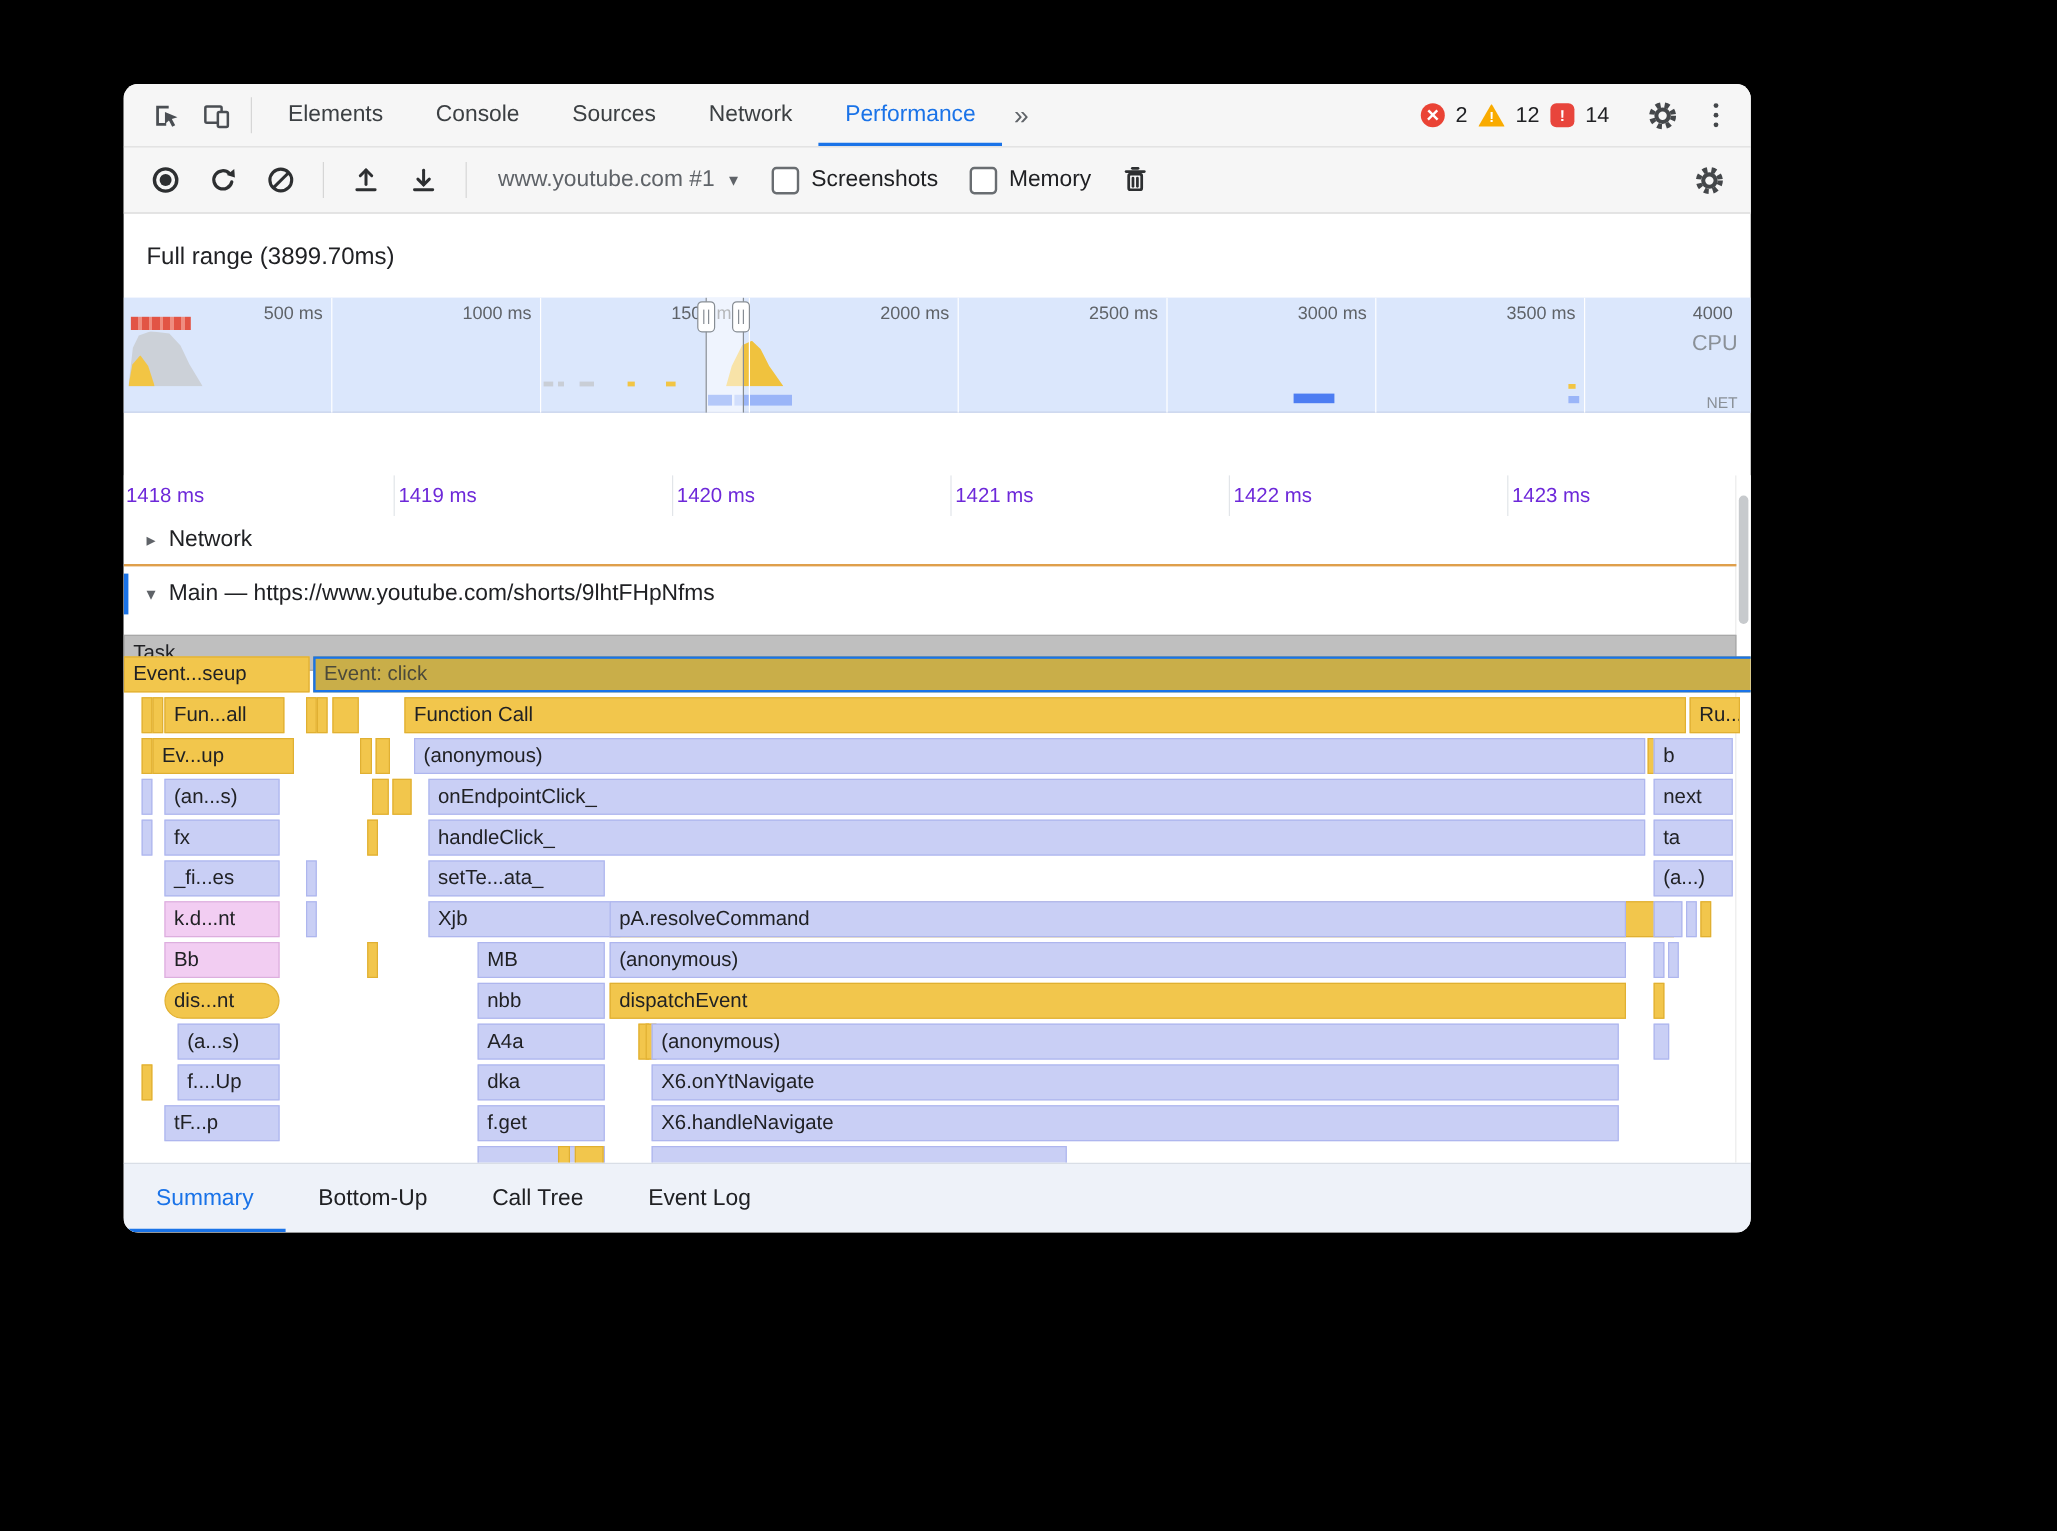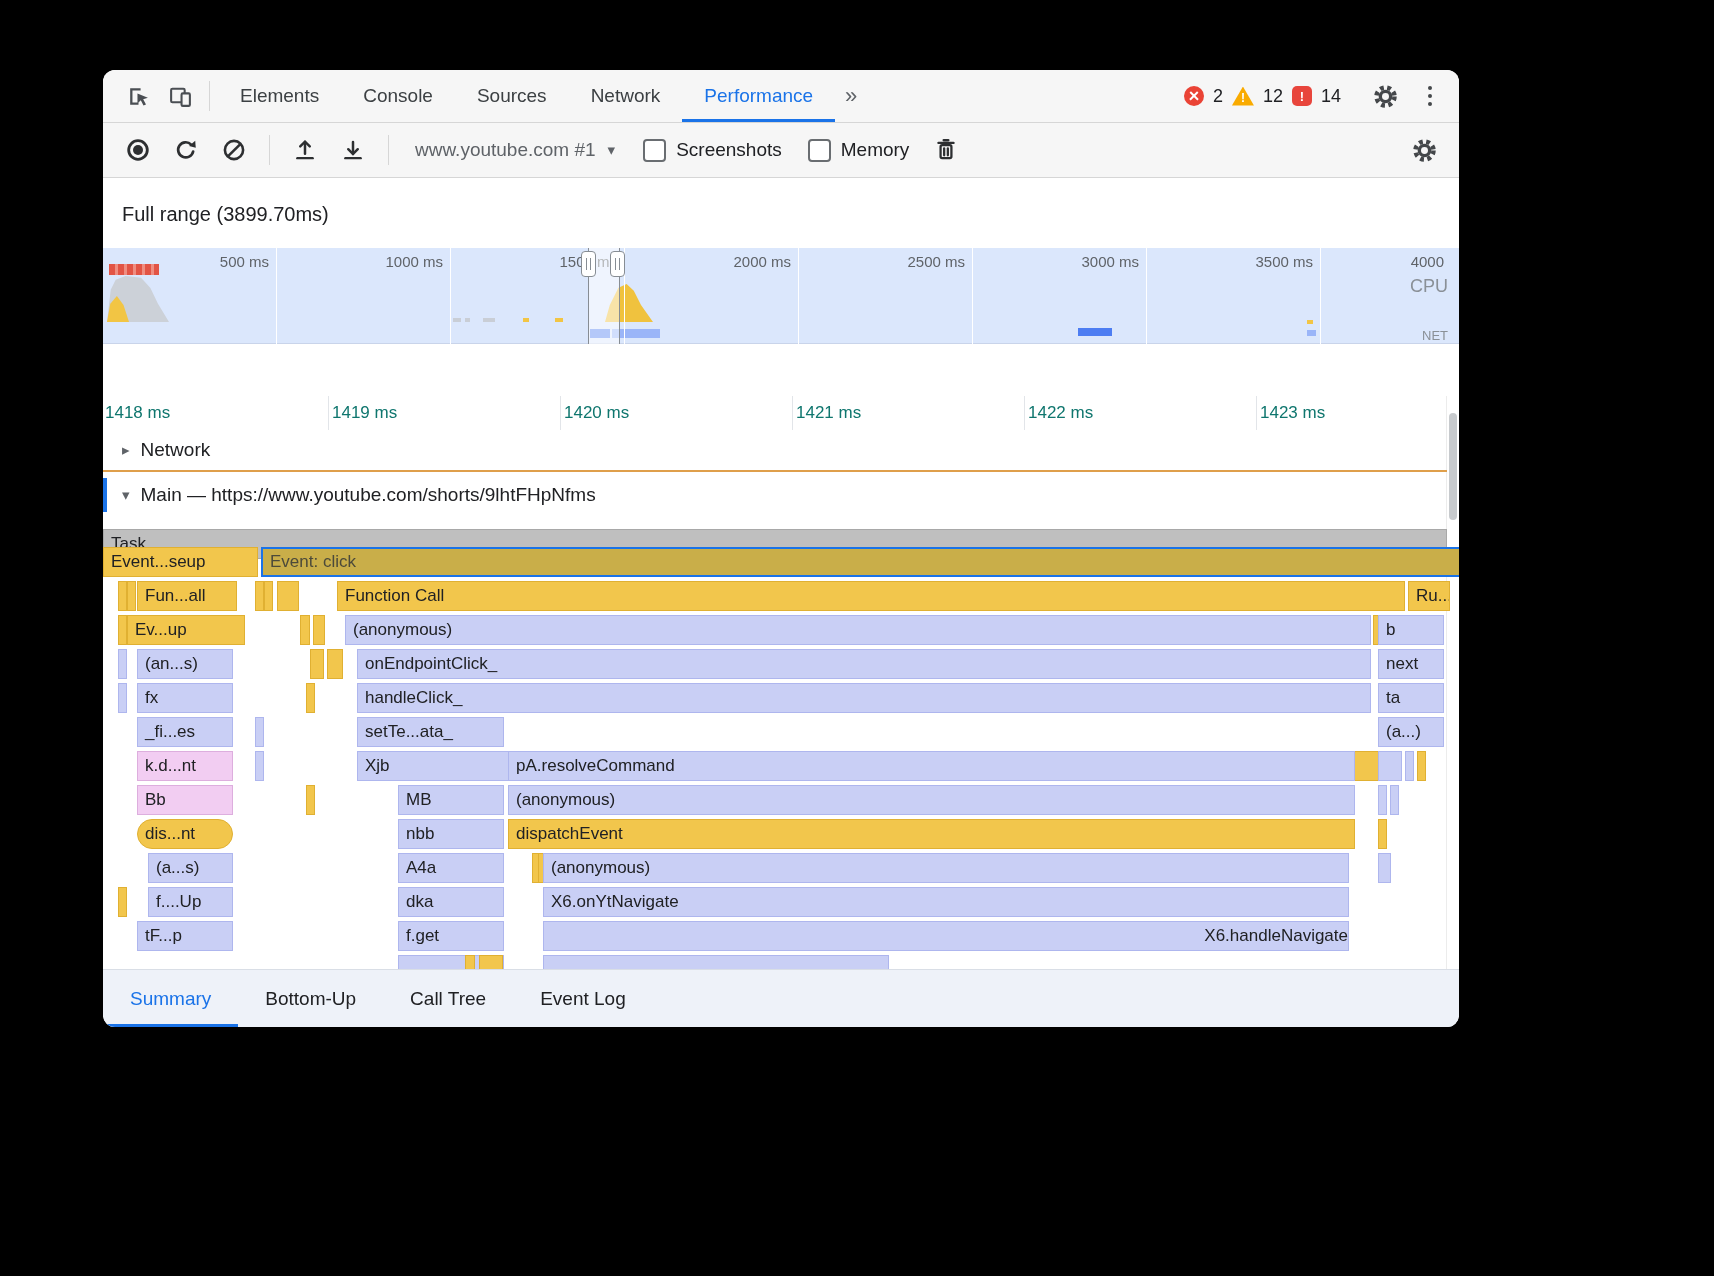--- a/index.html
+++ b/index.html
@@ -49,21 +49,21 @@
   .net-label{position:absolute;right:11px;bottom:1px;font-size:13px;color:#8a9097;}
   .shape{position:absolute;}
   .sel-band{position:absolute;left:485px;width:30px;top:0;bottom:0;background:rgba(255,255,255,.55);
             border-left:1px solid #878d94;border-right:1px solid #878d94;}
   .sel-handle{position:absolute;top:3px;width:15px;height:26px;background:#fff;border:1px solid #878d94;border-radius:4px;
               box-sizing:border-box;display:flex;align-items:center;justify-content:center;gap:2.5px;}
   .sel-handle i{display:block;width:1px;height:12px;background:#878d94;}
   
   .main-area{position:absolute;left:0;top:326px;width:1356px;height:573px;background:#fff;overflow:hidden;}
   .tick{position:absolute;top:0;height:34px;width:1px;background:#e2e5e9;}
-  .ruler-label{position:absolute;top:7px;font-size:17px;color:#0f766e;white-space:nowrap;}
+  .ruler-label{position:absolute;top:7px;font-size:17px;color:#6d28d9;white-space:nowrap;}
   .network-row{position:absolute;left:0;top:36px;height:36px;width:100%;display:flex;align-items:center;gap:11px;
                padding-left:19px;font-size:19px;color:#202124;box-sizing:border-box;}
   .tri{color:#5f6368;font-size:15px;}
   .network-underline{position:absolute;left:0;top:74px;width:1344px;height:2px;background:#df9f4b;}
   .main-header{position:absolute;left:0;top:82px;height:34px;width:100%;display:flex;align-items:center;gap:11px;
                padding-left:19px;font-size:19px;color:#202124;box-sizing:border-box;}
   .main-accent{position:absolute;left:0;top:82px;width:4px;height:34px;background:#1a73e8;}
   .bar{position:absolute;height:30px;box-sizing:border-box;border:1px solid transparent;font-size:17px;line-height:27px;
        color:#202124;overflow:hidden;white-space:nowrap;padding-left:7px;}
   .c-y{background:#f2c64c;border-color:#e0b032;}
@@ -328,21 +328,21 @@
         <div class="bar c-y" style="left: 429px; top: 457px; width: 4px;"></div>
         <div class="bar c-y" style="left: 435px; top: 457px; width: 4px;"></div>
         <div class="bar c-l" style="left: 440px; top: 457px; width: 806px;">(anonymous)</div>
         <div class="bar c-l" style="left: 1275px; top: 457px; width: 13px;"></div>
         <div class="bar c-y" style="left: 15px; top: 491px; width: 6px;"></div>
         <div class="bar c-l" style="left: 45px; top: 491px; width: 85px;">f....Up</div>
         <div class="bar c-l" style="left: 295px; top: 491px; width: 106px;">dka</div>
         <div class="bar c-l" style="left: 440px; top: 491px; width: 806px;">X6.onYtNavigate</div>
         <div class="bar c-l" style="left: 34px; top: 525px; width: 96px;">tF...p</div>
         <div class="bar c-l" style="left: 295px; top: 525px; width: 106px;">f.get</div>
-        <div class="bar c-l" style="left: 440px; top: 525px; width: 806px; text-align: right;">X6.handleNavigate</div>
+        <div class="bar c-l" style="left: 440px; top: 525px; width: 806px;">X6.handleNavigate</div>
         <div class="bar c-l" style="left: 295px; top: 559px; width: 106px;"></div>
         <div class="bar c-y" style="left: 362px; top: 559px; width: 10px;"></div>
         <div class="bar c-y" style="left: 376px; top: 559px; width: 24px;"></div>
         <div class="bar c-l" style="left: 440px; top: 559px; width: 346px;"></div>
       </div>
     <div class="scroll-thumb"></div>
   </div>
 
   <div class="bottom-bar" id="bottom-tab-list">
       <div class="bt-tab selected">Summary</div>

